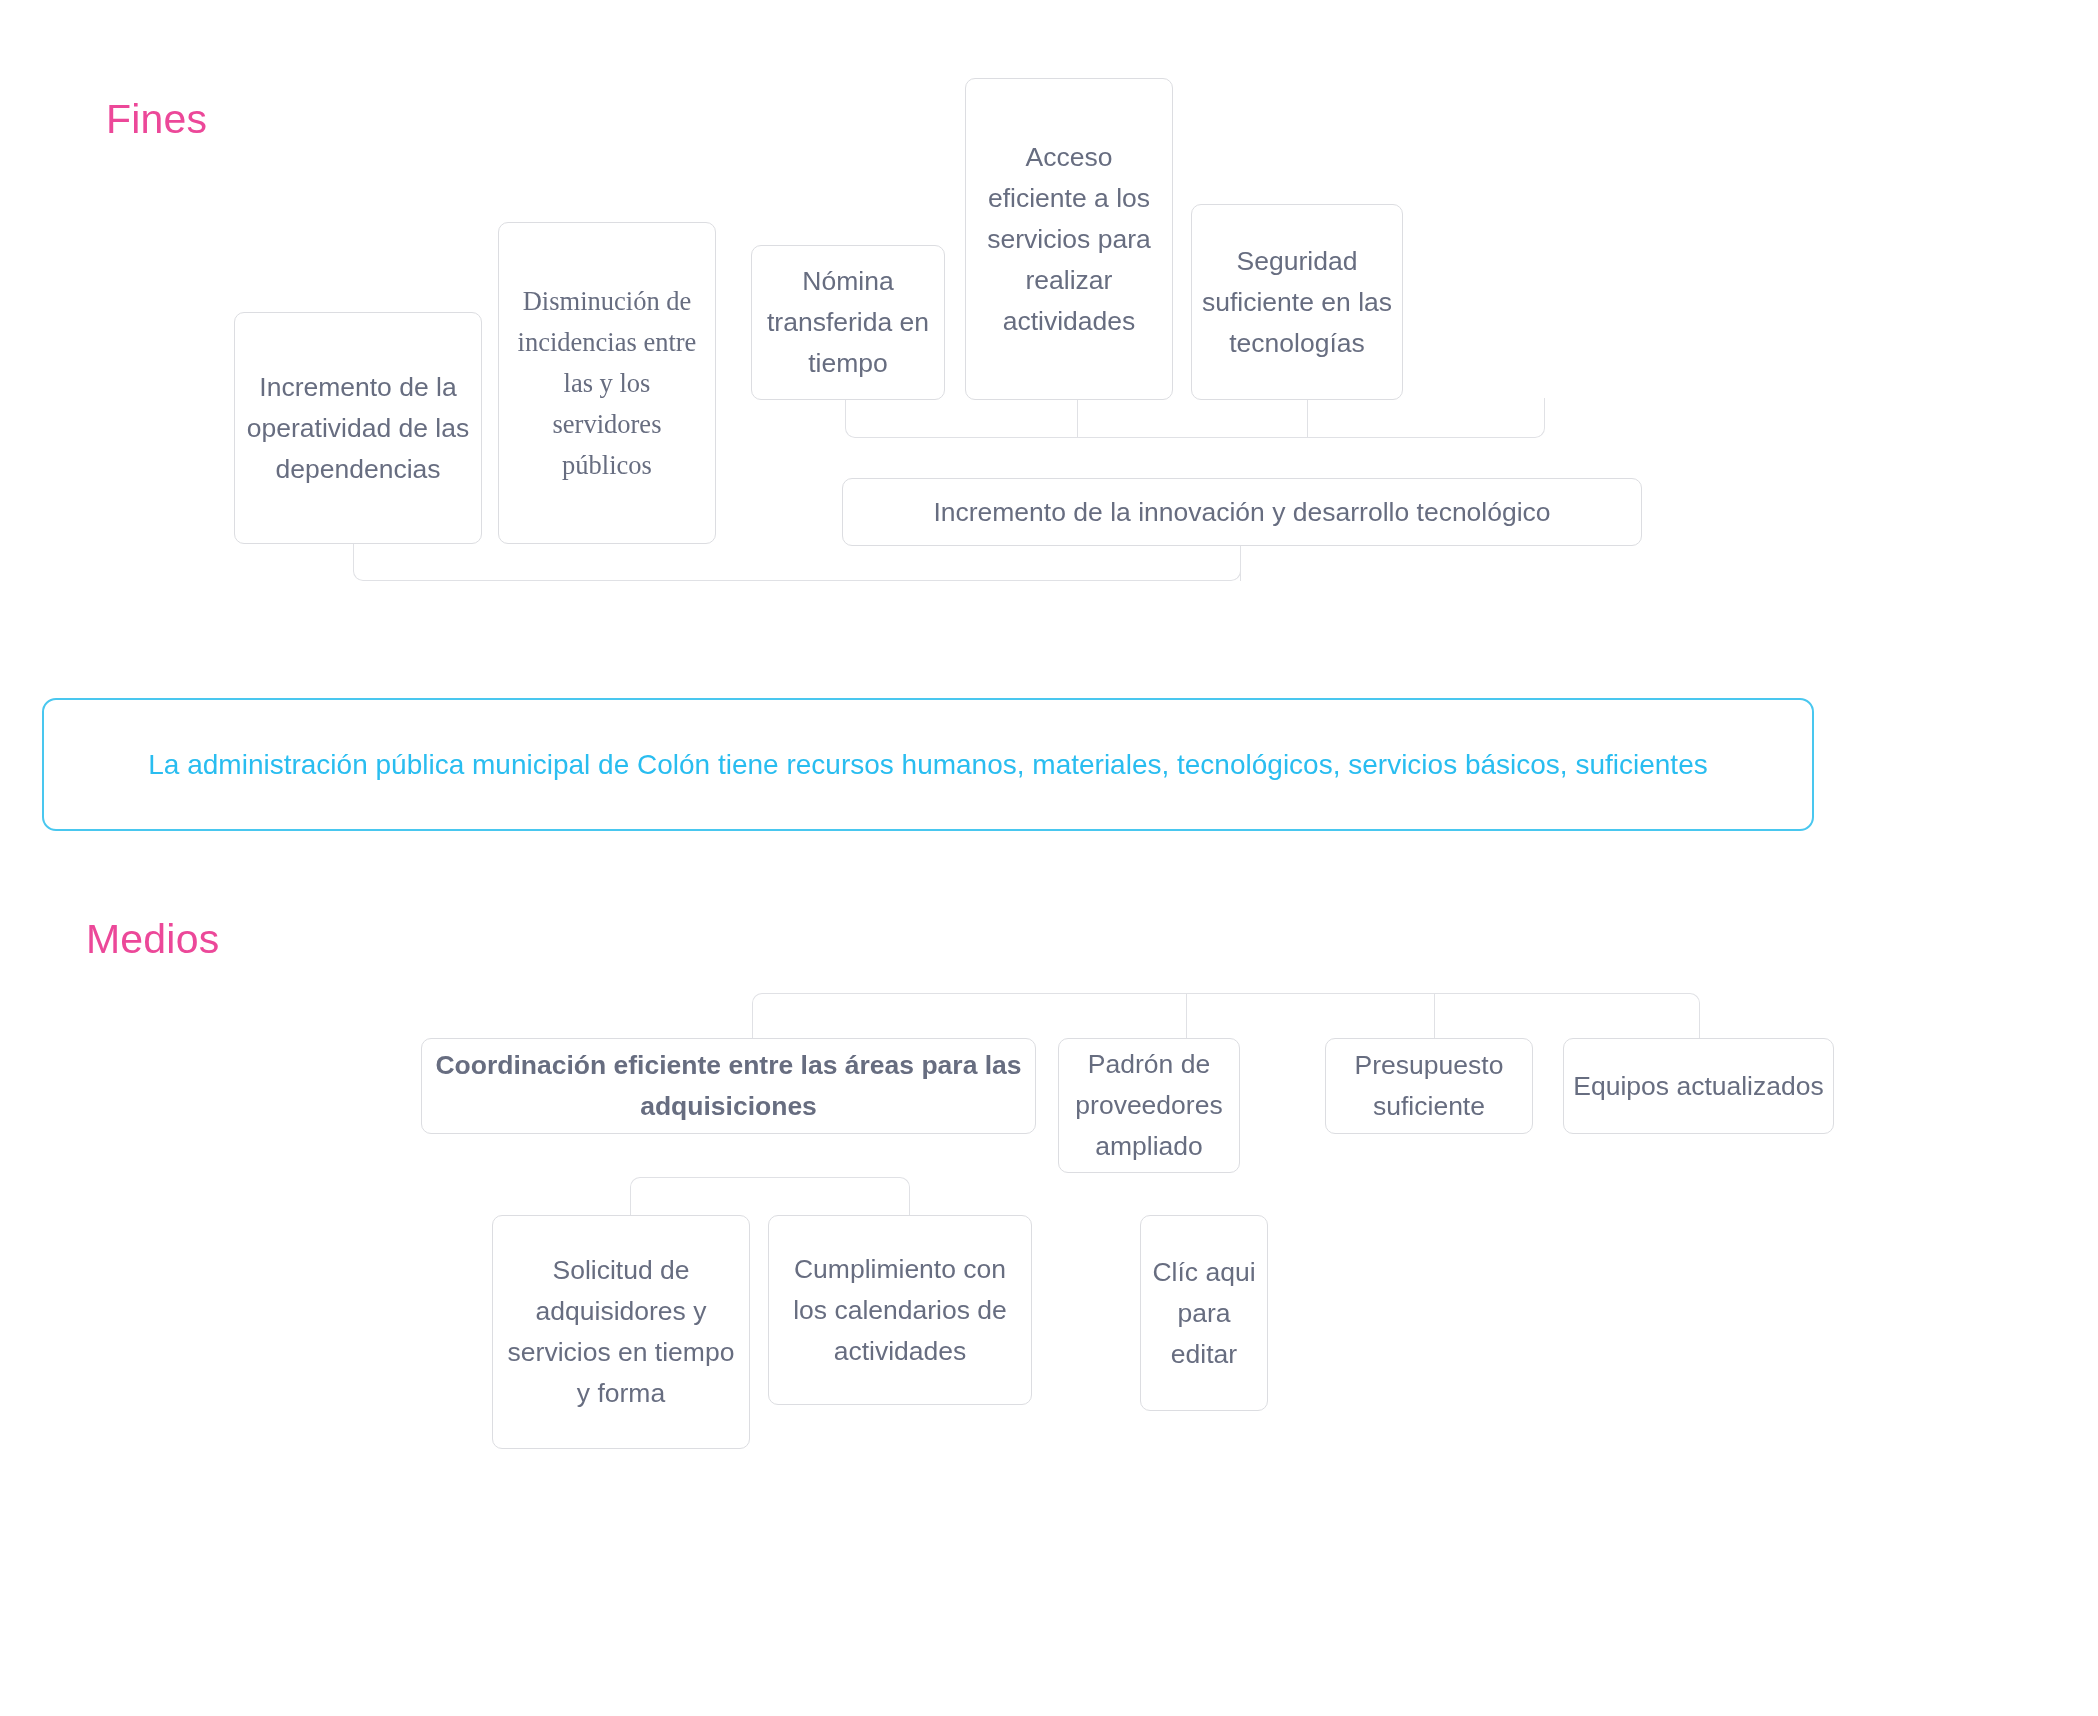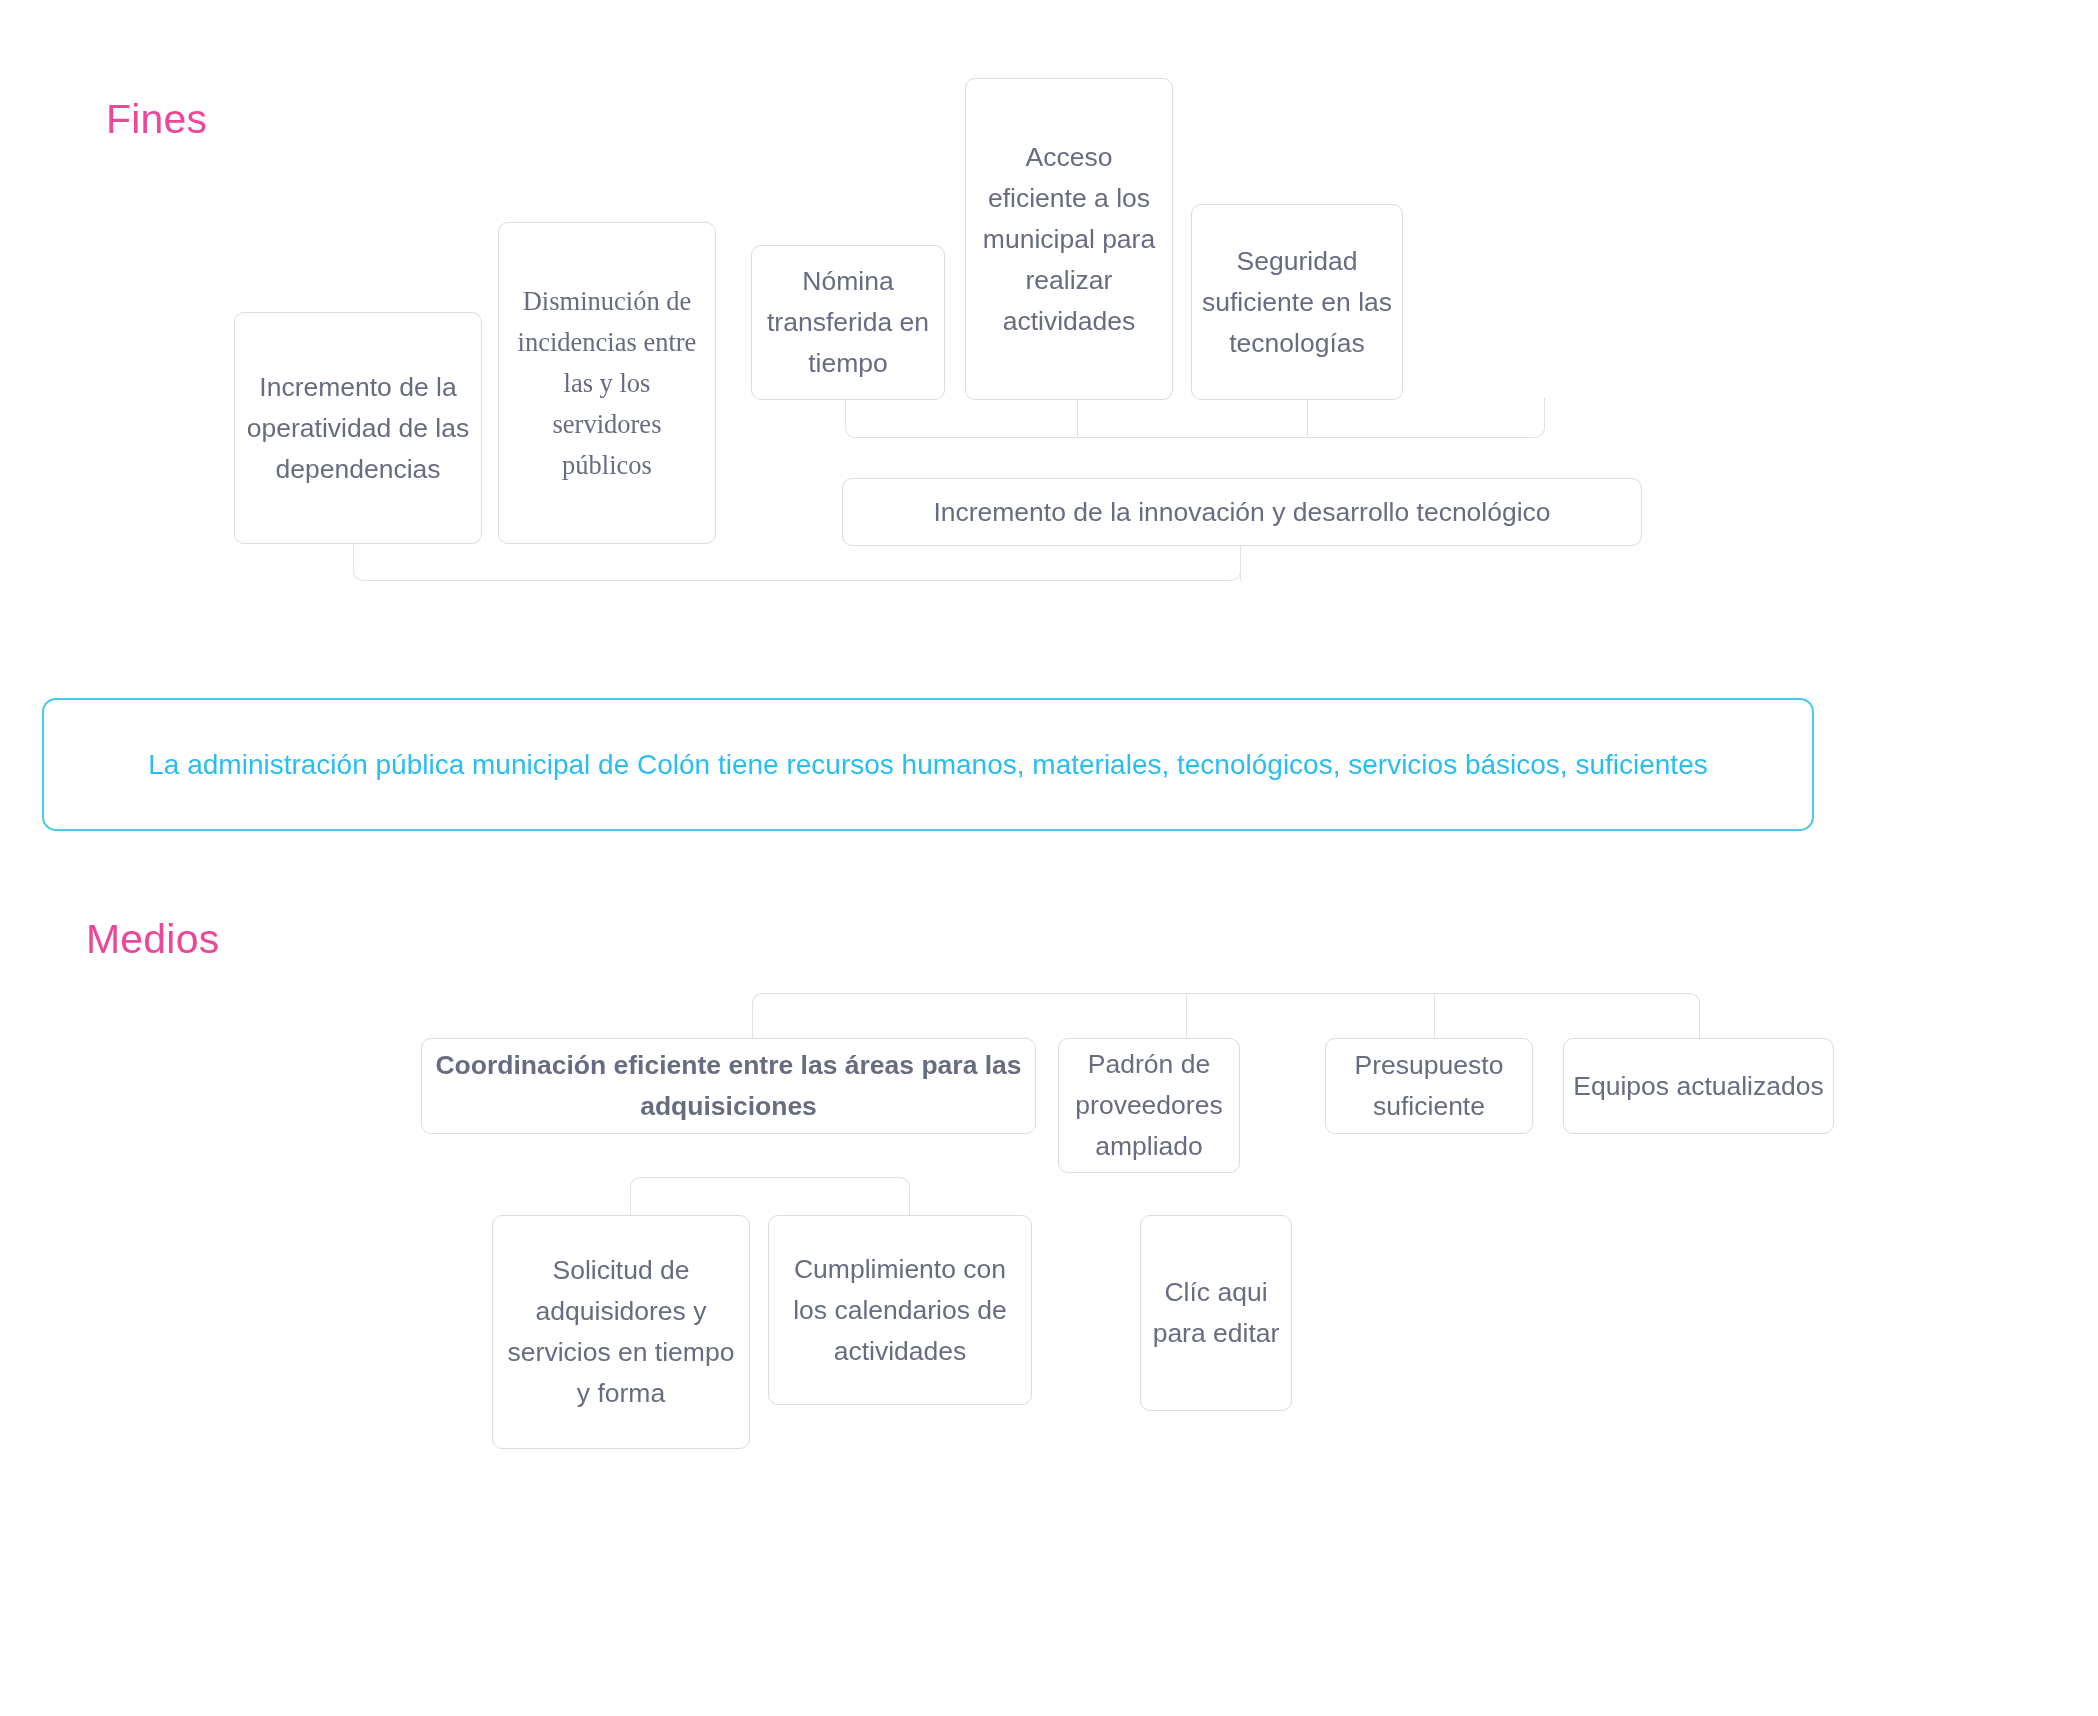--- a/index.html
+++ b/index.html
@@ -95,21 +95,21 @@
   <div class="bracket" style="left:845px; top:398px; width:700px; height:40px;"></div>
   <div class="conn-v" style="left:1077px; top:398px; height:40px;"></div>
   <div class="conn-v" style="left:1307px; top:398px; height:40px;"></div>
 
   <div class="node" style="left:234px; top:312px; width:248px; height:232px;">Incremento de la operatividad de las dependencias</div>
 
   <div class="node" style="left:498px; top:222px; width:218px; height:322px;font-family:Liberation Serif, serif;">Disminución de incidencias entre las y los servidores públicos</div>
 
   <div class="node" style="left:751px; top:245px; width:194px; height:155px;">Nómina transferida en tiempo</div>
 
-  <div class="node" style="left:965px; top:78px; width:208px; height:322px;">Acceso eficiente a los municipal para realizar actividades</div>
+  <div class="node" style="left:965px; top:78px; width:208px; height:322px;">Acceso eficiente a los servicios para realizar actividades</div>
 
   <div class="node" style="left:1191px; top:204px; width:212px; height:196px;">Seguridad suficiente en las tecnologías</div>
 
 
   <div class="node" style="left:842px; top:478px; width:800px; height:68px;">Incremento de la innovación y desarrollo tecnológico</div>
 
   <div class="node blue" style="left:42px; top:698px; width:1772px; height:133px;">La administración pública municipal de Colón tiene recursos humanos, materiales, tecnológicos, servicios básicos, suficientes</div>
 
   <div class="section-title" style="left:86px; top:916px;">Medios</div>
 
@@ -124,15 +124,15 @@
   <div class="node" style="left:1325px; top:1038px; width:208px; height:96px;">Presupuesto suficiente</div>
 
   <div class="node" style="left:1563px; top:1038px; width:271px; height:96px;">Equipos actualizados</div>
 
   <div class="bracket-up" style="left:630px; top:1177px; width:280px; height:45px;"></div>
 
   <div class="node" style="left:492px; top:1215px; width:258px; height:234px;">Solicitud de adquisidores y servicios en tiempo y forma</div>
 
   <div class="node" style="left:768px; top:1215px; width:264px; height:190px;">Cumplimiento con los calendarios de actividades</div>
 
-  <div class="node" style="left:1140px; top:1215px; width:152px; height:196px;">Clíc aqui para editar</div>
+  <div class="node" style="left:1140px; top:1215px; width:128px; height:196px;">Clíc aqui para editar</div>
 
 </div>
 
 </body></html>

